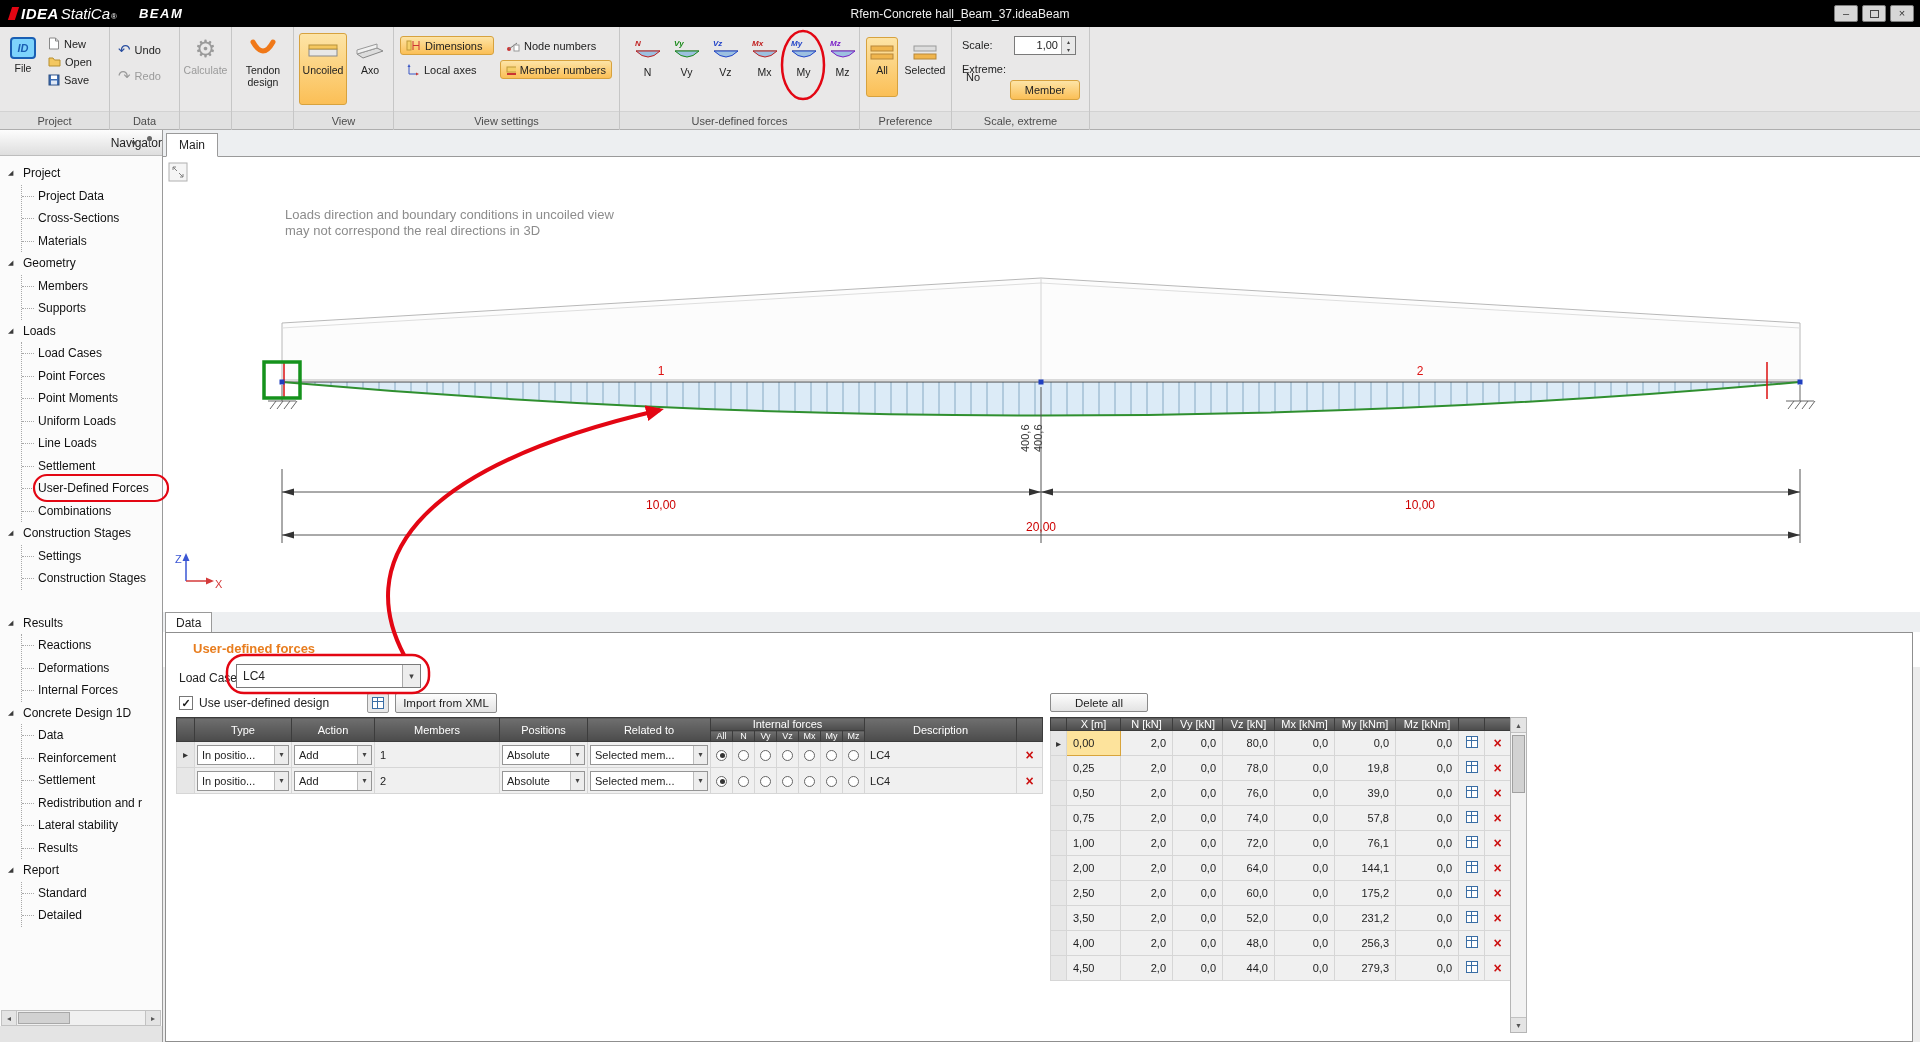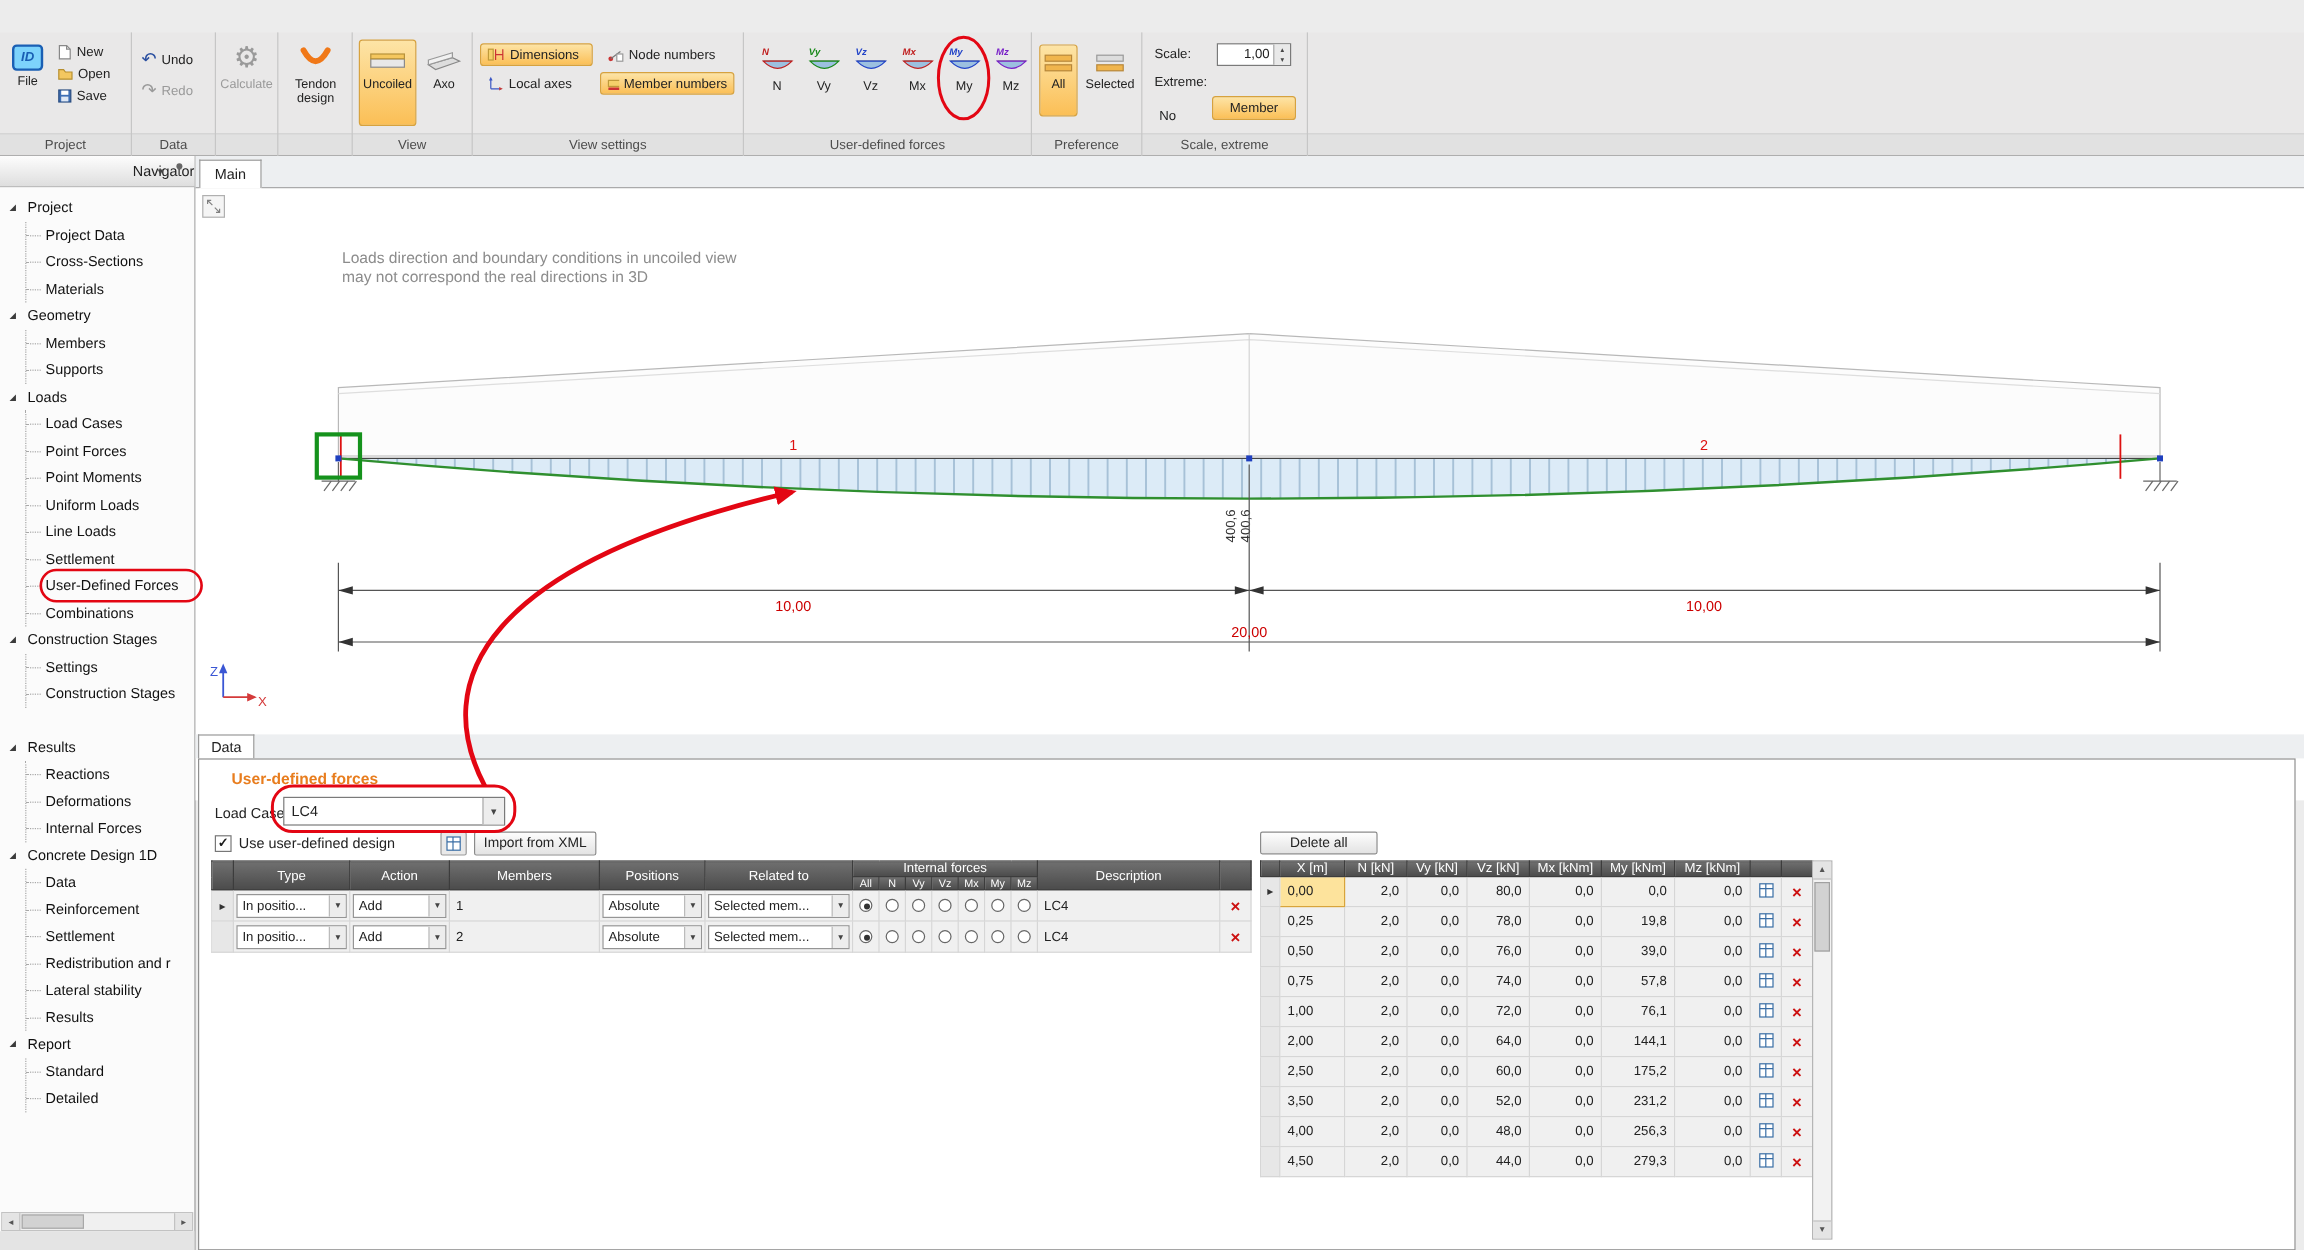--- a/index.html
+++ b/index.html
@@ -106,20 +106,41 @@
 .vs-thumb{position:absolute;left:1px;right:1px;top:17px;height:58px;background:#d2d2d2;border:1px solid #a0a0a0;}
 
 
 .overlay{position:absolute;inset:0;pointer-events:none;z-index:99;}
 </style>
 </head>
 <body>
 
 <div id="app">
 
+  <div class="titlebar">
+    <div class="logo-wrap">
+      <span class="logo-red"></span>
+      <span class="logo-idea">IDEA</span>
+      <span class="logo-statica">StatiCa</span>
+      <span class="logo-reg">®</span>
+    </div>
+    <span class="app-name">BEAM</span>
+    <div class="doc-title">Rfem-Concrete hall_Beam_37.ideaBeam</div>
+    <div class="winbtns">
+      <div class="winbtn">
+          <span>–</span>
+        </div>
+      <div class="winbtn">
+          <span class="maxbox"></span>
+        </div>
+      <div class="winbtn">
+          <span>×</span>
+        </div>
+    </div>
+  </div>
 
   <div class="ribbon">
     <div class="ribbon-strip"></div>
 
     <div class="rgroup" style="left:0;width:110px">
       <div class="bigbtn" style="left:5px;top:4px;width:36px;height:80px">
         <span class="id-logo">ID</span>
         <span class="bigbtn-label">File</span>
       </div>
       <div class="smallbtn" style="left:46px;top:8px;width:60px">
@@ -301,21 +322,21 @@
     <div class="rgroup" style="left:952px;width:138px">
       <div class="scale-lbl" style="left:10px;top:12px">Scale:</div>
       <div class="spinbox" style="left:62px;top:9px">
         <span class="spinval">1,00</span>
         <span class="spincol">
           <span>▴</span>
           <span>▾</span>
         </span>
       </div>
       <div class="scale-lbl" style="left:10px;top:36px">Extreme:</div>
-      <div class="scale-lbl" style="left:14px;top:64px">No</div>
+      <div class="scale-lbl" style="left:14px;top:44px">No</div>
       <div class="memberbtn orange" style="left:58px;top:53px;width:70px">
         <span>Member</span>
       </div>
       <div class="rlabel">Scale, extreme</div>
     </div>
   </div>
 
   <div class="navigator">
     <div class="nav-header">
       <span>Navigator</span>

